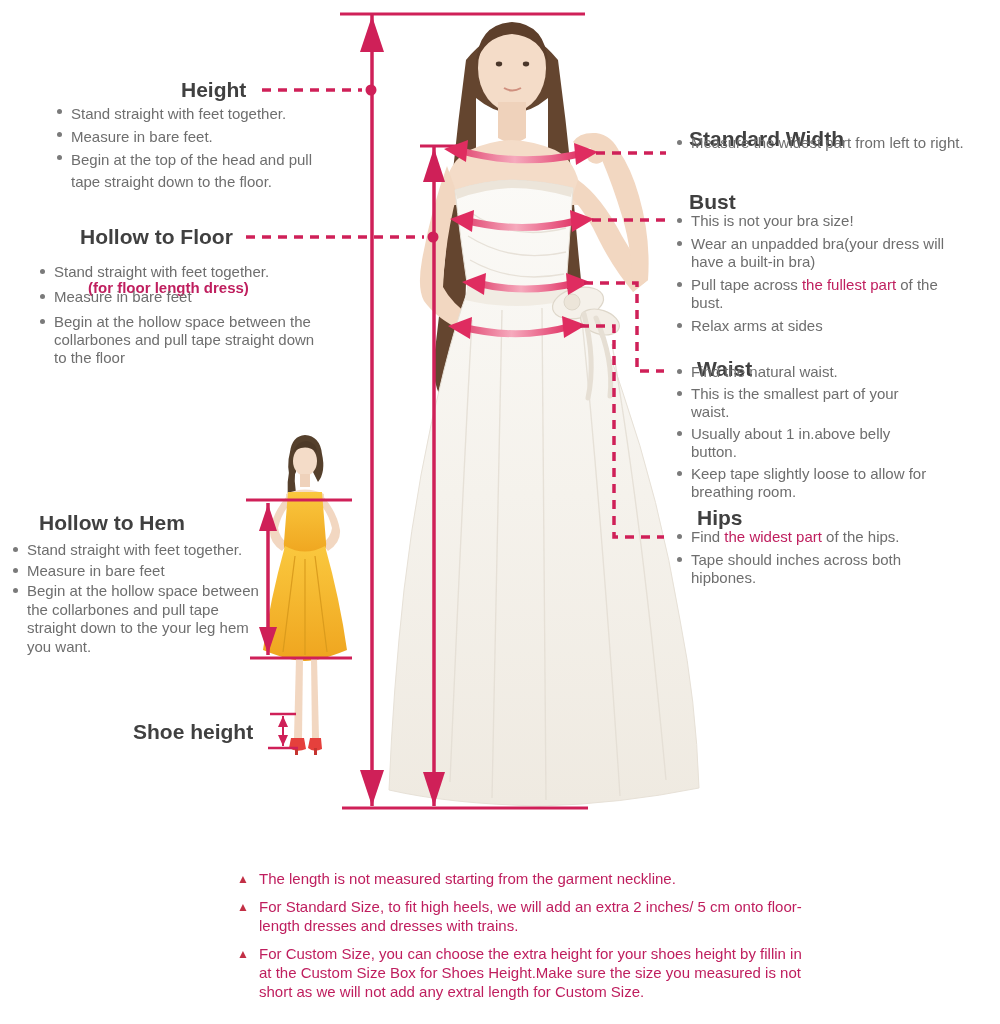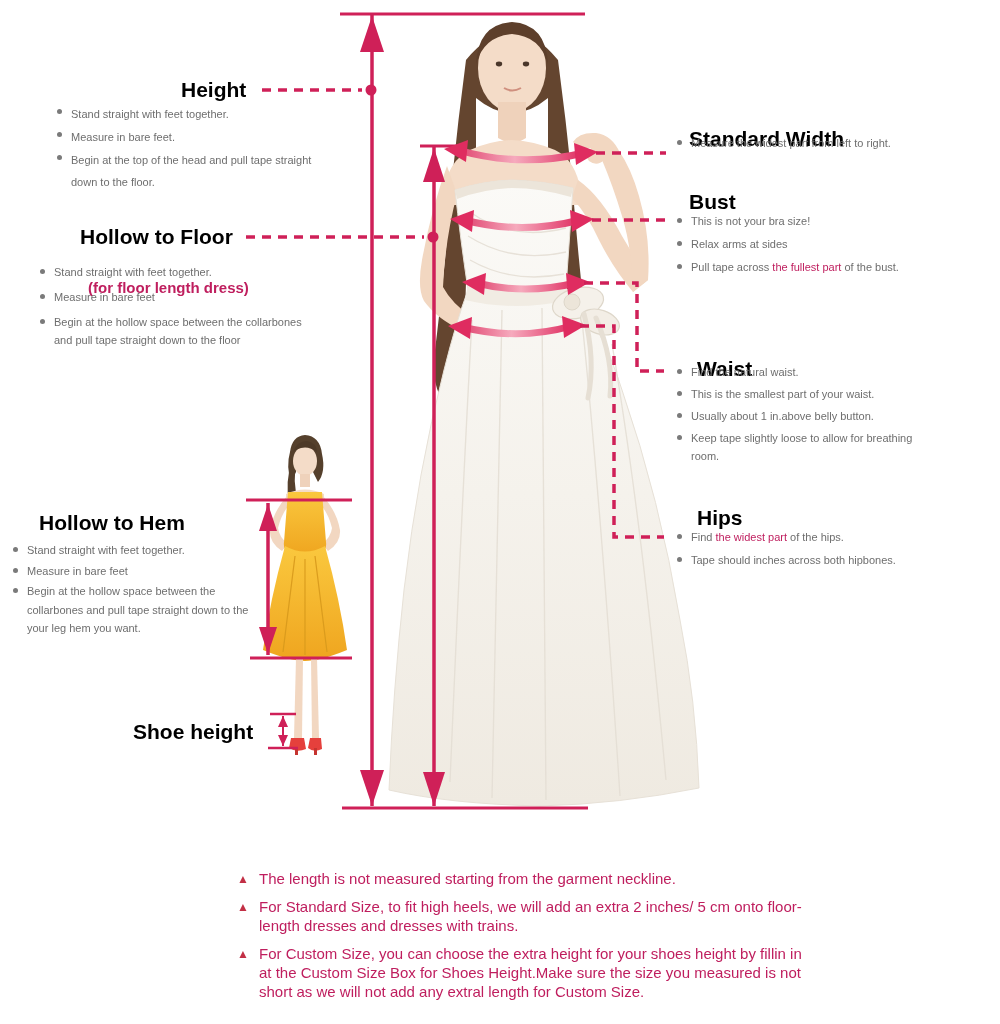--- a/index.html
+++ b/index.html
@@ -1,22 +1,22 @@
 <!DOCTYPE html>
 <html><head>
 <meta charset="utf-8">
 <style>
   html,body{margin:0;padding:0;background:#fff;}
   #page{position:relative;width:1000px;height:1024px;background:#fff;overflow:hidden;
         font-family:"Liberation Sans",sans-serif;}
   #figure-svg{position:absolute;left:0;top:0;width:1000px;height:1024px;}
   .abs{position:absolute;}
-  .sec-title{font-size:21px;font-weight:bold;color:#000000;white-space:nowrap;}
+  .sec-title{font-size:21px;font-weight:bold;color:#404040;white-space:nowrap;}
   .sec-sub{font-size:15px;font-weight:bold;color:#bf1e5e;white-space:nowrap;}
-  .blist{list-style:none;margin:0;padding:0;color:#6e6e6e;font-size:11px;line-height:18px;}
+  .blist{list-style:none;margin:0;padding:0;color:#6e6e6e;font-size:15px;line-height:18px;}
   .blist li{position:relative;padding-left:19px;margin-bottom:5px;}
   .blist li::before{content:"";position:absolute;left:5px;top:6px;width:5px;height:5px;
         border-radius:50%;background:#7a7a7a;}
   .hl{color:#bf1e5e;}
   
   .t-height{left:181px;top:78px;}
   .l-height{left:52px;top:103px;width:265px;line-height:22px;}
   .l-height li{margin-bottom:1px;}
   .t-hfloor{left:80px;top:225px;}
   .s-hfloor{left:88px;top:246px;margin-top:33px;}
@@ -221,22 +221,23 @@
   <div class="abs sec-title t-shoe">Shoe height</div>
 
   <div class="abs sec-title t-shoulder">Standard Width</div>
   <ul class="abs blist l-shoulder">
     <li><span>Measure the widest part from left to right.</span></li>
   </ul>
 
   <div class="abs sec-title t-bust">Bust</div>
   <ul class="abs blist l-bust">
     <li><span>This is not your bra size!</span></li>
+    <li><span>Wear an unpadded bra(your dress will have a built-in bra)</span></li>
+    <li><span>Pull tape across </span><span class="hl">the fullest part</span><span> of the bust.</span></li>
     <li><span>Relax arms at sides</span></li>
-    <li><span>Pull tape across </span><span class="hl">the fullest part</span><span> of the bust.</span></li>
   </ul>
 
   <div class="abs sec-title t-waist">Waist</div>
   <ul class="abs blist l-waist">
     <li><span>Find the natural waist.</span></li>
     <li><span>This is the smallest part of your waist.</span></li>
     <li><span>Usually about 1 in.above belly button.</span></li>
     <li><span>Keep tape slightly loose to allow for breathing room.</span></li>
   </ul>
 

